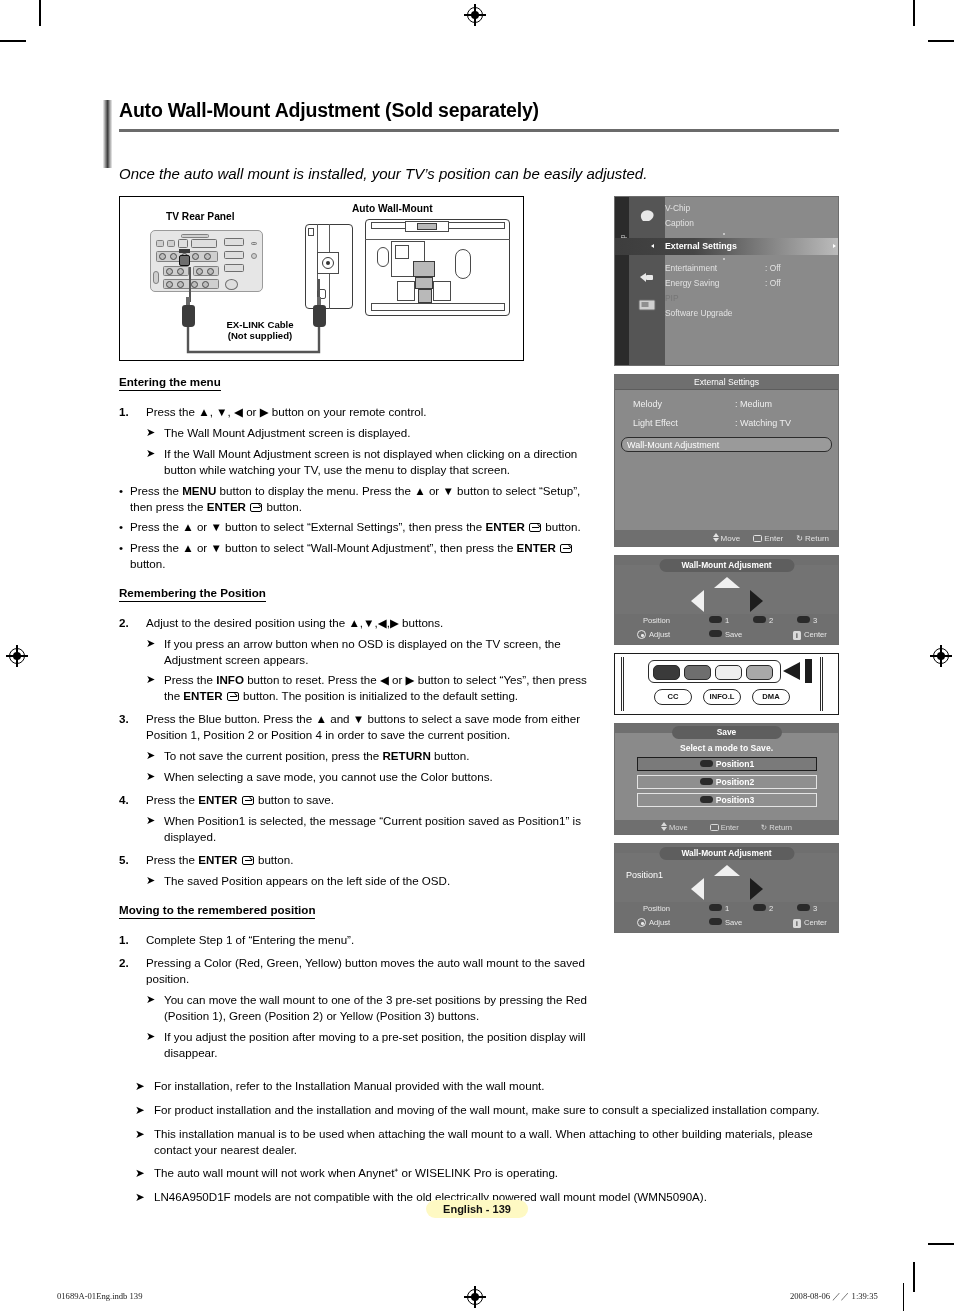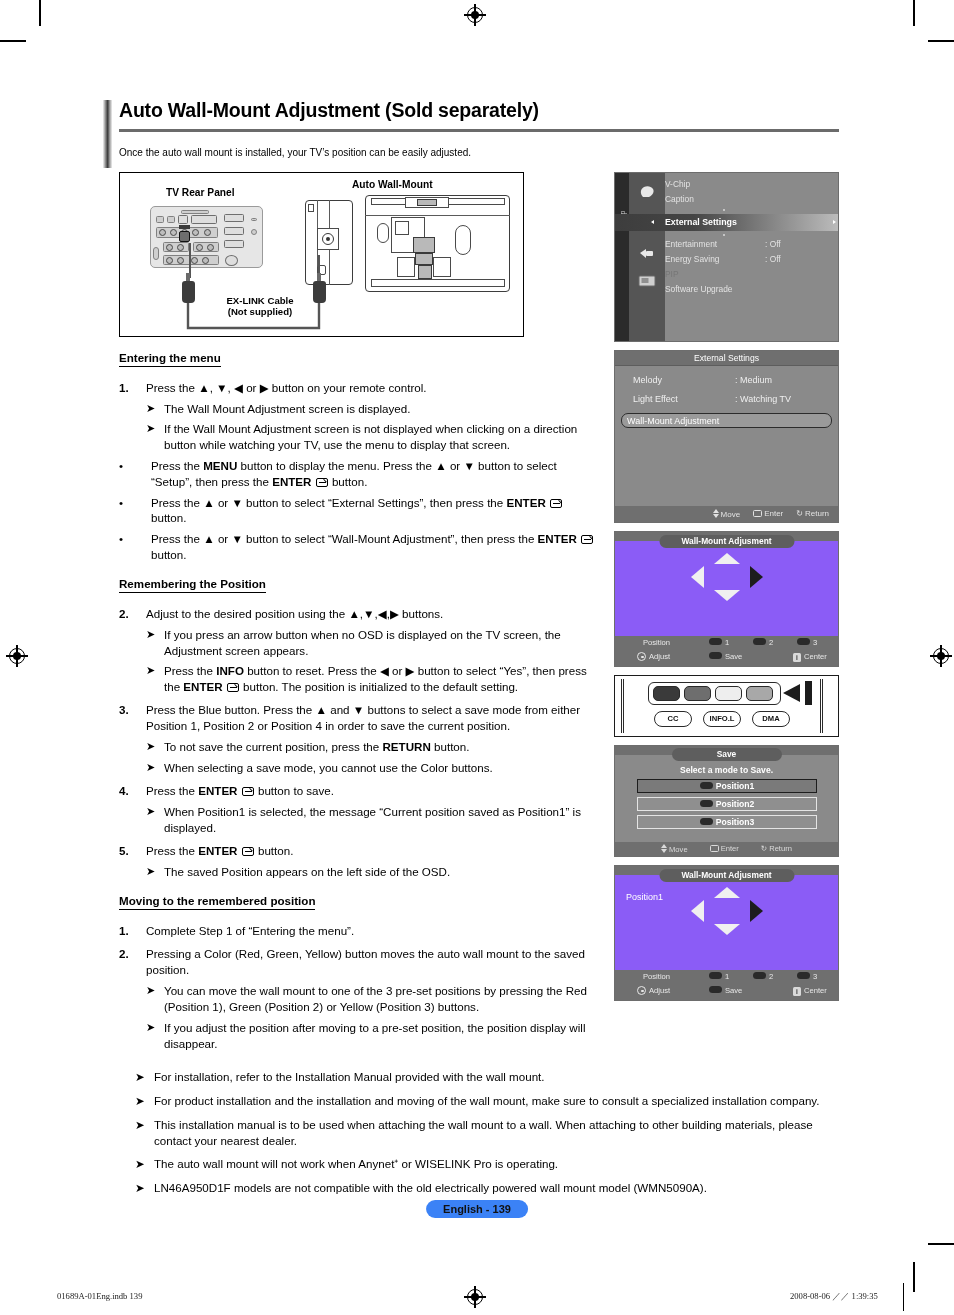--- a/index.html
+++ b/index.html
@@ -34,21 +34,21 @@
   .title-accent {
     position:absolute; left:-16px; top:0px; width:9px; height:68px;
     background: linear-gradient(to right,#f2f2f2 0%,#8d8d8d 28%,#3a3a3a 52%,#9a9a9a 74%,#eeeeee 100%);
   }
   h1.doc-title {
     font-size:19.5px; font-weight:bold; margin:0; padding:0 0 7px 0;
     letter-spacing:-0.2px; line-height:1.1;
   }
   .title-rule { height:2.2px; background:#6b6b6b; width:720px; margin-top:1px; }
 
-  .intro { font-size:10px; margin-top:6px; line-height:1.35; }
+  .intro { font-size:15px; margin-top:24px; line-height:1.35;font-style:italic; }
 
   
   .cols { position:relative; margin-top:12px; }
   .col-left { width:480px; }
   .col-right { position:absolute; left:495px; top:0; width:225px; }
 
   
   .diagram-box {
     width:405px; height:165px; border:1.4px solid #000; background:#fff;
     position:relative;
@@ -84,21 +84,21 @@
     display:inline-block; border-bottom:1.3px solid #000; padding-bottom:2px;
   }
   .step { display:flex; margin-top:7px; font-size:11.6px; line-height:1.4; }
   .step .num { width:27px; flex:none; font-weight:bold; }
   .step .txt { flex:1; }
   .sub { display:flex; margin-top:5px; font-size:11.6px; line-height:1.36; padding-left:27px; }
   .sub .gl { width:18px; flex:none; font-size:11px; }
   .sub .txt { flex:1; }
   .bullet { display:flex; margin-top:5px; font-size:11.6px; line-height:1.36; }
   .bullet .gl { width:11px; flex:none; }
-  .bullet .txt { flex:1;margin-left:21px; }
+  .bullet .txt { flex:1; }
   .note { display:flex; margin-top:8px; font-size:11.6px; line-height:1.36; }
   .note .gl { width:25px; flex:none; padding-left:6px; }
   .note .txt { flex:1; }
   b { font-weight:bold; }
   .ent-ico {
     display:inline-block; width:12px; height:9px; border:1.1px solid #000;
     border-radius:2px; position:relative; vertical-align:-1px; margin:0 1px;
   }
   .ent-ico::before { content:""; position:absolute; left:2px; top:3px; width:7px; height:1.1px; background:#000; }
   .ent-ico::after  { content:""; position:absolute; left:6.5px; top:1px; width:3.6px; height:1.1px;
@@ -145,21 +145,21 @@
   .osd2 .ln .val { position:absolute; left:110px; }
   .osd2 .selbox {
     position:absolute; left:6px; right:6px; height:15px; border:1.2px solid #2c2c2c;
     border-radius:7px; background:#9a9a9a; font-size:9px; color:#fff;
     padding-left:5px; line-height:14px;
   }
   .osd2 .ftr { height:16px; background:#6f6f6f; display:flex; justify-content:flex-end;
                align-items:center; gap:13px; padding-right:9px; font-size:8px; color:#e2e2e2; }
 
   
-  .osdW { height:136px; border:1px solid #6d6d6d; background:#8b5cf6; position:relative; }
+  .osdW { height:90px; border:1px solid #6d6d6d; background:#737373; position:relative; }
   .osdW .titlecap {
     position:absolute; left:50%; transform:translateX(-50%); top:3px;
     width:135px; height:13px; background:#5e5e5e; border-radius:7px;
     color:#fff; font-size:8.4px; text-align:center; line-height:13px; font-weight:bold;
   }
   .osdW .topbar { position:absolute; left:0; top:0; width:100%; height:9px; background:#6f6f6f; }
   .osdW .posname { position:absolute; left:11px; top:26px; font-size:9px; color:#fff; }
   .osdW .pad { position:absolute; left:50%; transform:translateX(-50%); top:21px; width:72px; height:48px; }
   .ar { position:absolute; width:0; height:0; }
   .ar-up   { border-left:13px solid transparent; border-right:13px solid transparent; border-bottom:11px solid #f0f0f0; left:23px; top:0; }
@@ -215,21 +215,21 @@
   .mv-ico { display:inline-block; width:6px; height:9px; position:relative; vertical-align:-1px; margin-right:2px;}
   .mv-ico::before{content:"";position:absolute;left:0;top:0;border-left:3px solid transparent;border-right:3px solid transparent;border-bottom:4px solid currentColor;}
   .mv-ico::after{content:"";position:absolute;left:0;bottom:0;border-left:3px solid transparent;border-right:3px solid transparent;border-top:4px solid currentColor;}
   .en-ico { display:inline-block; width:9px; height:7px; border:1px solid currentColor;
             border-radius:1.5px; position:relative; vertical-align:-1px; margin-right:2px; }
   .rt-ico { display:inline-block; margin-right:2px; }
 
   
   .pagenum {
     position:absolute; left:50%; transform:translateX(-50%); top:1200px;
-    background:#3b82f6; border-radius:9px; padding:3px 17px;
+    background:#fef9c3; border-radius:9px; padding:3px 17px;
     font-size:11px; font-weight:bold; color:#111;
   }
   .foot { position:absolute; font-size:8.6px; font-family:"Liberation Serif", serif; color:#222; }
   .foot-rule { position:absolute; background:#000; }
 </style>
 </head>
 <body>
 
 <div class="page">
 

